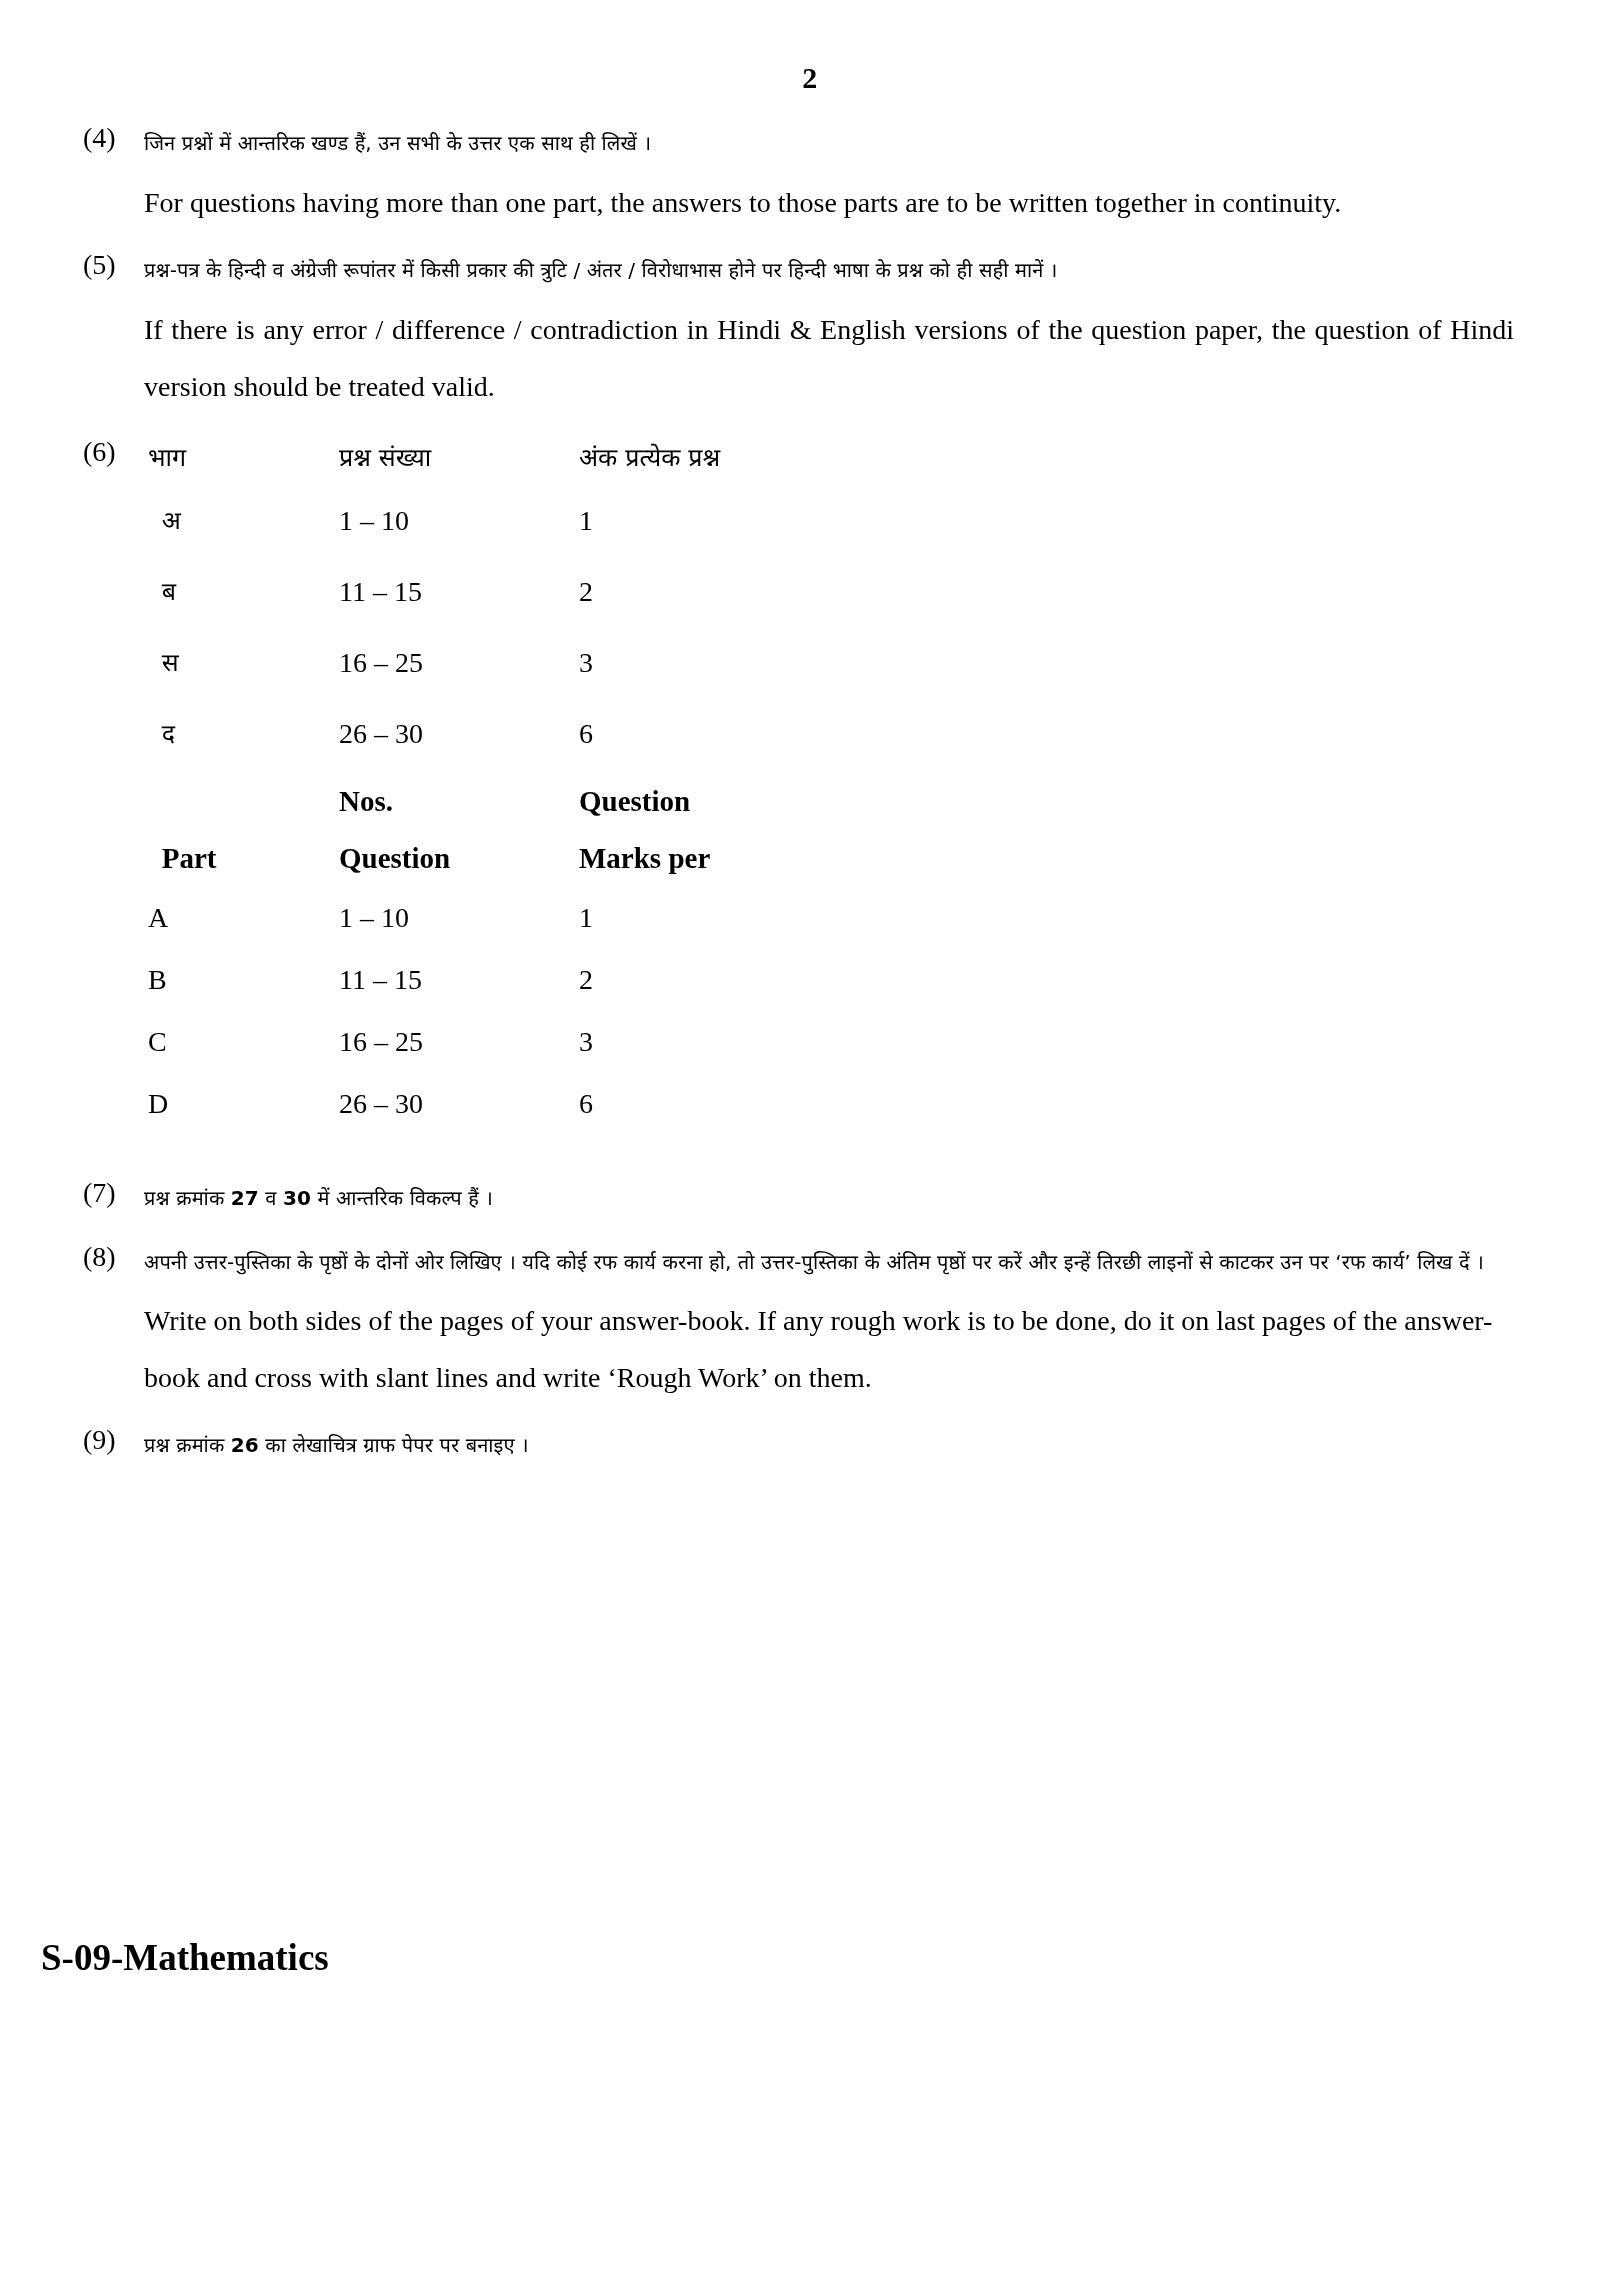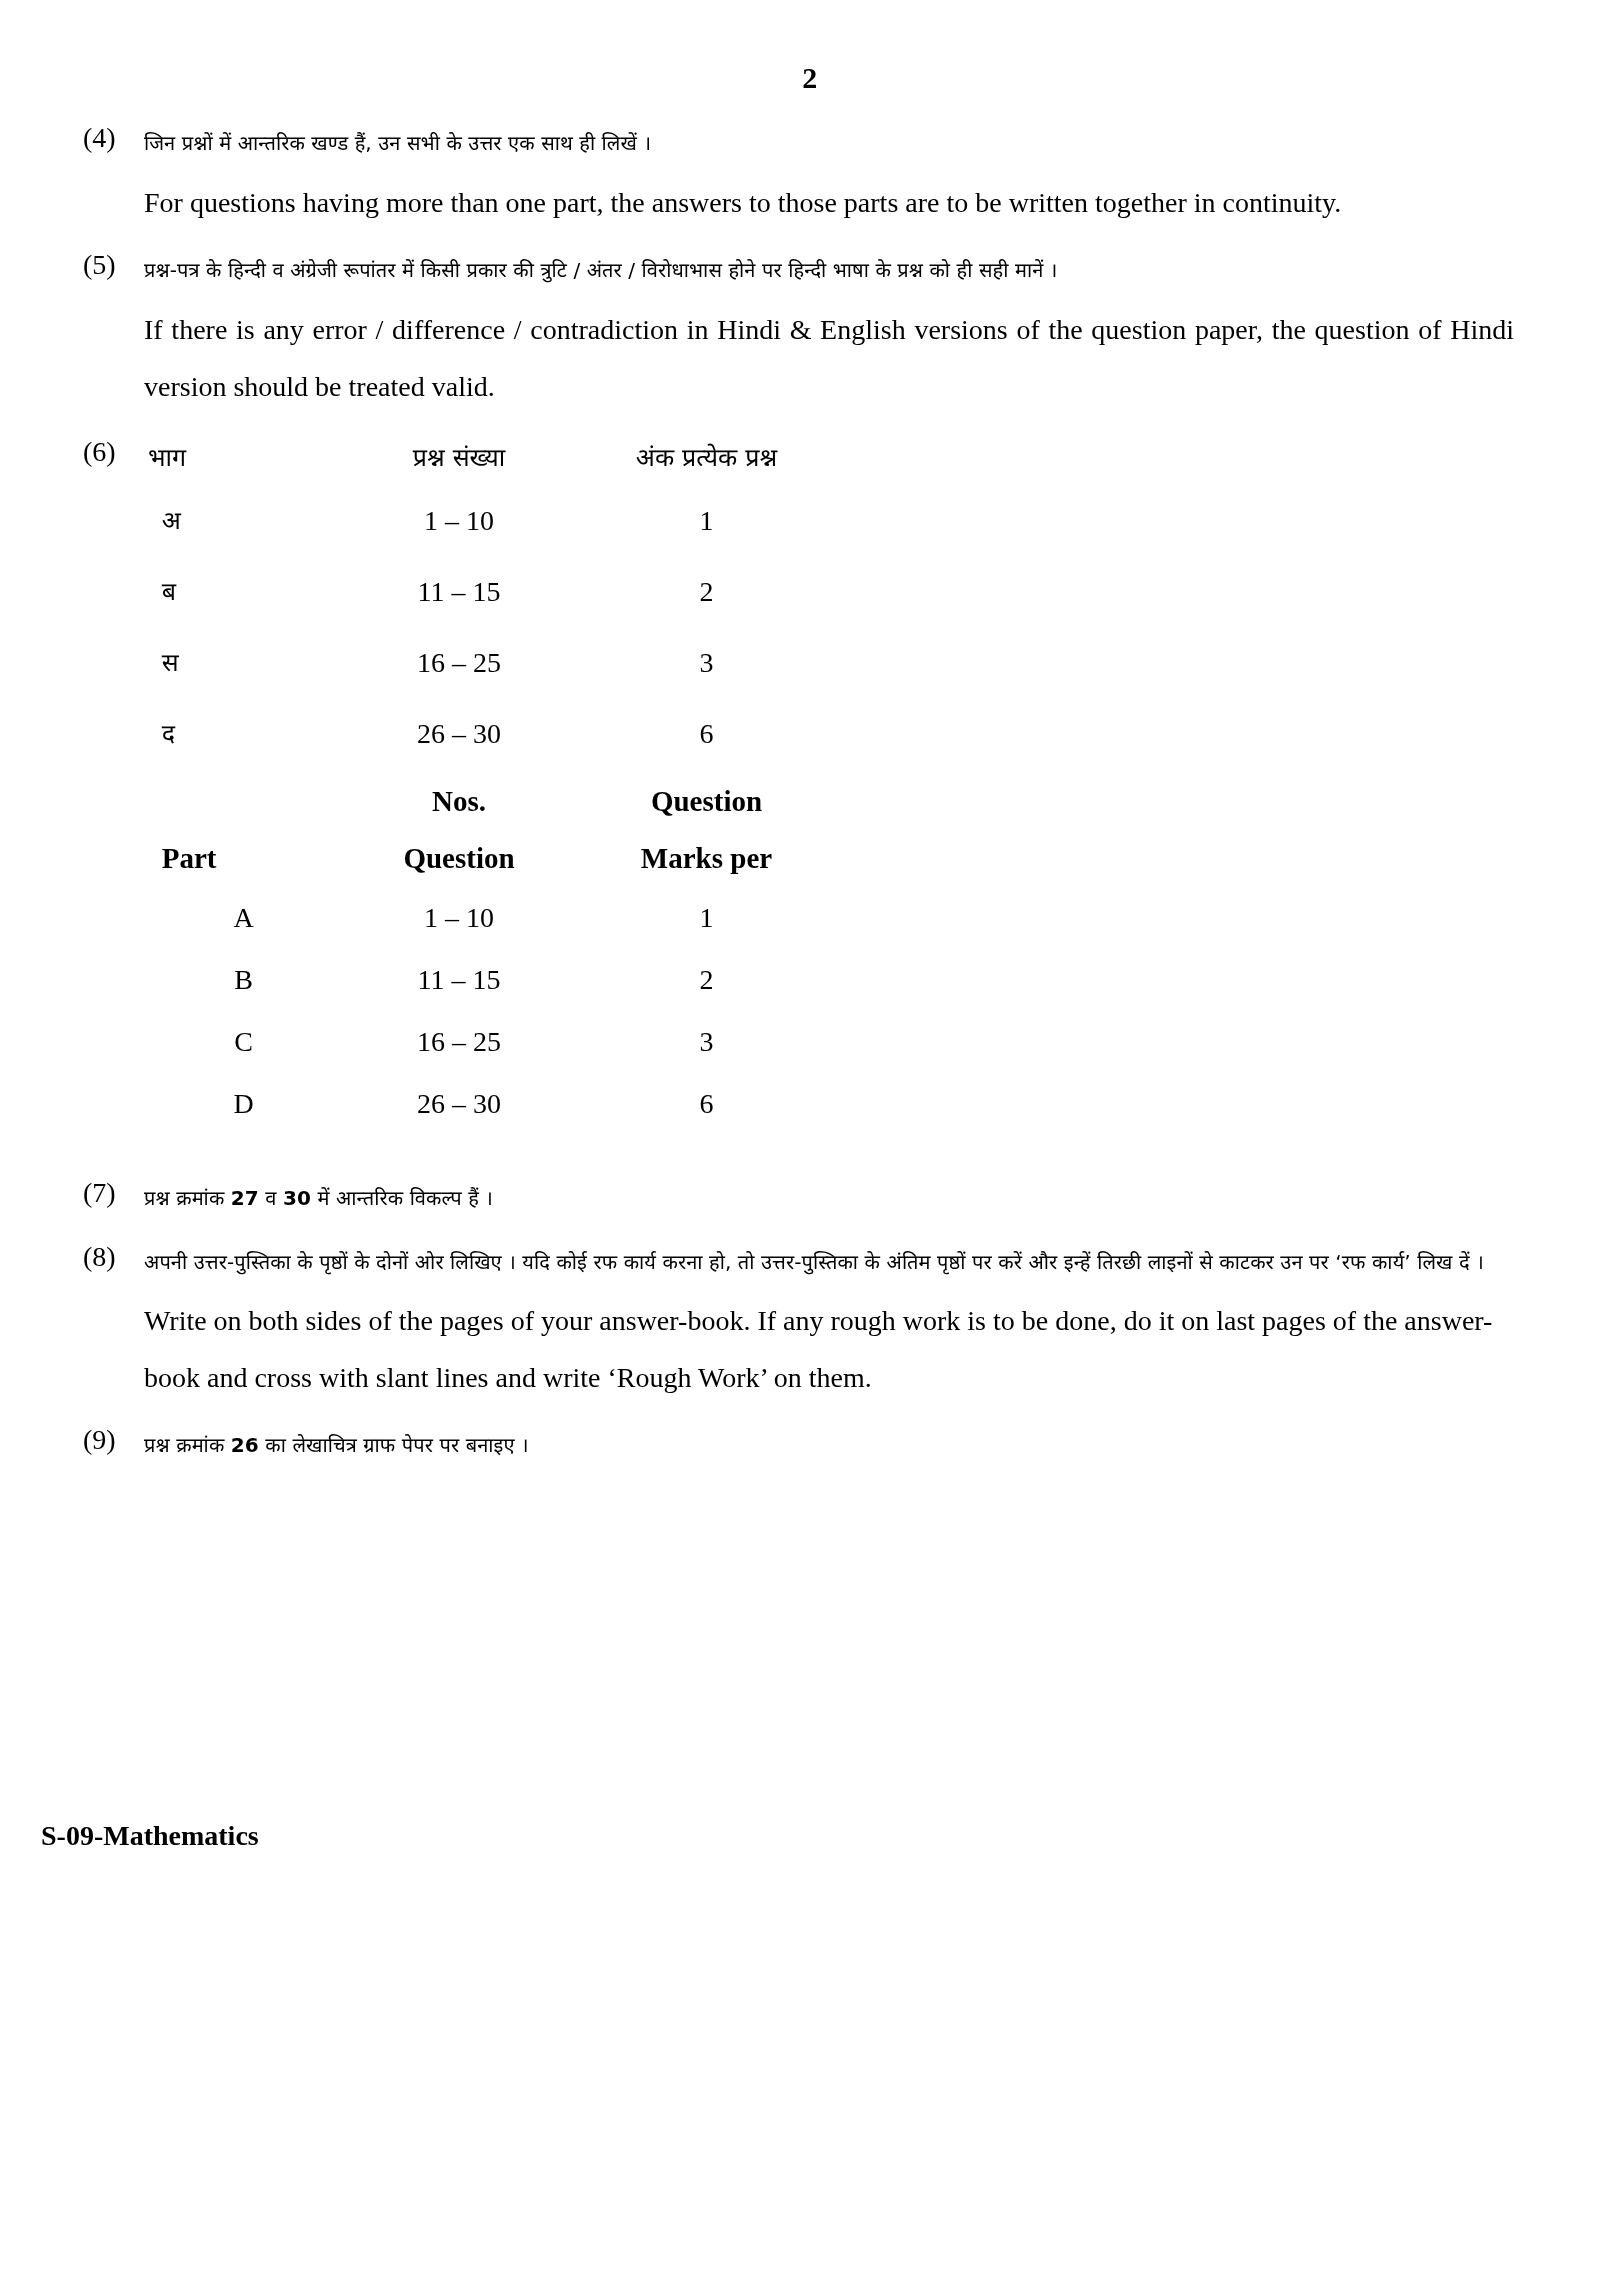--- a/index.html
+++ b/index.html
@@ -130,32 +130,32 @@
     font-size: 29px;
     font-weight: bold;
     line-height: 57px;
   }
   .en-row td {
     font-family: "Liberation Serif", "DejaVu Serif", serif;
     font-size: 28px;
     line-height: 62px;
   }
 
-  .tc { text-align: center; }
+  .tc { }
   .tl { text-align: left; }
 
   .cell-indent { padding-left: 13.7px !important; }
 
   
   .footer {
     position: absolute;
     left: 41px;
-    top: 1820px;
-    font-family: "Liberation Serif", "DejaVu Serif", serif;
-    font-size: 28px;
+    top: 1936px;
+    font-family: "Liberation Serif", "DejaVu Serif", serif;
+    font-size: 37px;
     font-weight: bold;
     text-align: right;
   }
 </style>
 </head>
 <body>
 
 <div class="page">
 
   <div class="page-number">2</div>

